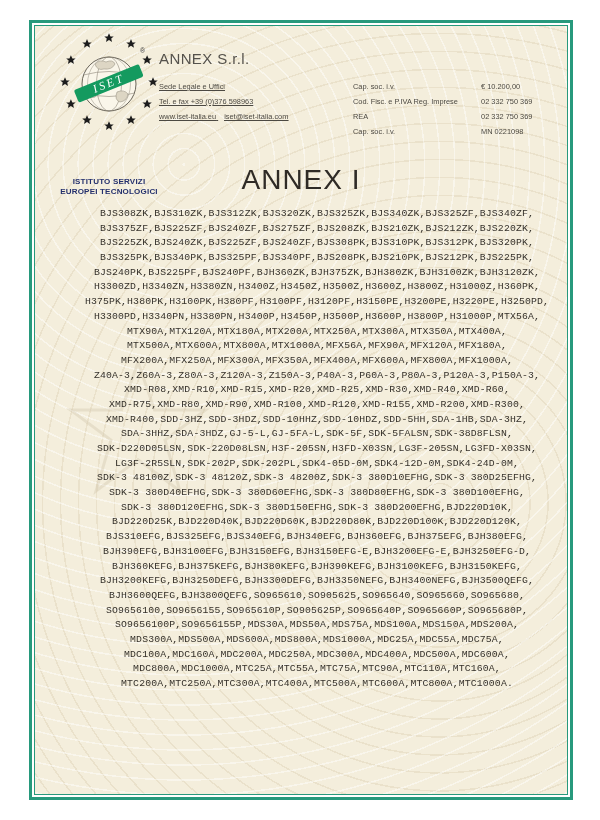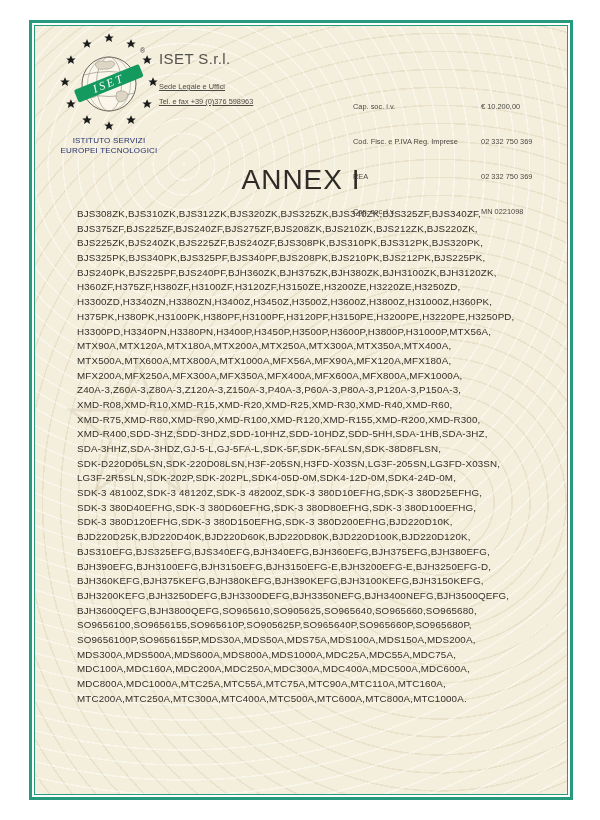--- a/index.html
+++ b/index.html
@@ -16,38 +16,38 @@
     border:1px solid #27997c; position:relative;
     background-color:#f4eedc;
     background-image:
       repeating-radial-gradient(circle at 28% 18%, rgba(255,255,255,0.45) 0 1.5px, rgba(255,255,255,0) 1.5px 15px),
       repeating-radial-gradient(circle at 76% 62%, rgba(219,206,177,0.40) 0 1.5px, rgba(219,206,177,0) 1.5px 18px);
   }
   .watermark-star { position:absolute; left:28px; top:330px; opacity:0.35; pointer-events:none; }
 
   
   .logo-block { position:absolute; left:16px; top:6px; width:116px; text-align:center; }
-  .logo-caption { font-size:8px; font-weight:normal; color:#24306d; line-height:1.3; letter-spacing:0.2px; }
+  .logo-caption { font-size:8px; font-weight:bold; color:#24306d; line-height:1.3; letter-spacing:0.2px;margin-top:41px; }
   .company-name { position:absolute; left:124px; top:24px; font-size:15px; color:#55524c; letter-spacing:0.4px; }
   .company-info { position:absolute; left:124px; top:53px; font-size:7.4px; color:#4c4942; line-height:15px; }
   .company-info .row { white-space:nowrap;text-decoration:underline; }
   .email-link { text-decoration:underline; color:#4c4942; margin-left:6px; }
   .registry { position:absolute; left:318px; top:53px; font-size:7.4px; color:#4c4942; line-height:15px; }
   .registry .row { white-space:nowrap; }
-  .registry .lbl { display:inline-block; width:126px;margin-top:20px; }
+  .registry .lbl { display:inline-block; width:126px; }
   .registry .val { display:inline-block; }
 
   
   .annex-title {
     position:absolute; top:138px; left:0; width:100%; text-align:center;
     font-family:Liberation Sans, sans-serif; font-size:28px; color:#2f2b26; letter-spacing:1px;
   }
   .annex-list {
-    position:absolute; top:181px; left:42px; right:10px; 
-    font-family:Liberation Sans, sans-serif; font-size:9.8px; line-height:14.68px;
+    position:absolute; top:181px; left:42px; right:10px; text-align:center;
+    font-family:Liberation Mono, monospace; font-size:9.8px; line-height:14.68px;
     color:#34302a; letter-spacing:0.15px;
   }
   .annex-list .code-line { white-space:nowrap; }
 </style>
 </head>
 <body>
 
 <div class="frame">
   <div class="inner">
 
@@ -89,25 +89,29 @@
           <text x="50" y="55" text-anchor="middle" font-size="11.5" font-style="italic" font-family="Liberation Serif, serif" fill="#ffffff" letter-spacing="2.5">ISET</text>
         </g>
         <text x="81" y="21" font-size="7" fill="#3a3a3a">®</text>
       </svg>
       <div class="logo-caption">
         <div>ISTITUTO SERVIZI</div>
         <div>EUROPEI TECNOLOGICI</div>
       </div>
     </div>
 
-    <div class="company-name">ISET S.r.l.</div>
+    <div class="company-name">ANNEX S.r.l.</div>
 
     <div class="company-info">
       <div class="row">Sede Legale e Uffici</div>
       <div class="row">Tel. e fax +39 (0)376 598963</div>
+      <div class="row">
+        <span>www.iset-italia.eu</span>
+        <span class="email-link">iset@iset-italia.com</span>
+      </div>
     </div>
 
     <div class="registry">
       <div class="row">
         <span class="lbl">Cap. soc. i.v.</span>
         <span class="val">€ 10.200,00</span>
       </div>
       <div class="row">
         <span class="lbl">Cod. Fisc. e P.IVA Reg. Imprese</span>
         <span class="val">02 332 750 369</span>
@@ -123,21 +127,20 @@
     </div>
 
     <div class="annex-title">ANNEX I</div>
 
     <div class="annex-list">
       <div class="code-line">BJS308ZK,BJS310ZK,BJS312ZK,BJS320ZK,BJS325ZK,BJS340ZK,BJS325ZF,BJS340ZF,</div>
       <div class="code-line">BJS375ZF,BJS225ZF,BJS240ZF,BJS275ZF,BJS208ZK,BJS210ZK,BJS212ZK,BJS220ZK,</div>
       <div class="code-line">BJS225ZK,BJS240ZK,BJS225ZF,BJS240ZF,BJS308PK,BJS310PK,BJS312PK,BJS320PK,</div>
       <div class="code-line">BJS325PK,BJS340PK,BJS325PF,BJS340PF,BJS208PK,BJS210PK,BJS212PK,BJS225PK,</div>
       <div class="code-line">BJS240PK,BJS225PF,BJS240PF,BJH360ZK,BJH375ZK,BJH380ZK,BJH3100ZK,BJH3120ZK,</div>
-      <div class="code-line">H360ZF,H375ZF,H380ZF,H3100ZF,H3120ZF,H3150ZE,H3200ZE,H3220ZE,H3250ZD,</div>
       <div class="code-line">H3300ZD,H3340ZN,H3380ZN,H3400Z,H3450Z,H3500Z,H3600Z,H3800Z,H31000Z,H360PK,</div>
       <div class="code-line">H375PK,H380PK,H3100PK,H380PF,H3100PF,H3120PF,H3150PE,H3200PE,H3220PE,H3250PD,</div>
       <div class="code-line">H3300PD,H3340PN,H3380PN,H3400P,H3450P,H3500P,H3600P,H3800P,H31000P,MTX56A,</div>
       <div class="code-line">MTX90A,MTX120A,MTX180A,MTX200A,MTX250A,MTX300A,MTX350A,MTX400A,</div>
       <div class="code-line">MTX500A,MTX600A,MTX800A,MTX1000A,MFX56A,MFX90A,MFX120A,MFX180A,</div>
       <div class="code-line">MFX200A,MFX250A,MFX300A,MFX350A,MFX400A,MFX600A,MFX800A,MFX1000A,</div>
       <div class="code-line">Z40A-3,Z60A-3,Z80A-3,Z120A-3,Z150A-3,P40A-3,P60A-3,P80A-3,P120A-3,P150A-3,</div>
       <div class="code-line">XMD-R08,XMD-R10,XMD-R15,XMD-R20,XMD-R25,XMD-R30,XMD-R40,XMD-R60,</div>
       <div class="code-line">XMD-R75,XMD-R80,XMD-R90,XMD-R100,XMD-R120,XMD-R155,XMD-R200,XMD-R300,</div>
       <div class="code-line">XMD-R400,SDD-3HZ,SDD-3HDZ,SDD-10HHZ,SDD-10HDZ,SDD-5HH,SDA-1HB,SDA-3HZ,</div>

